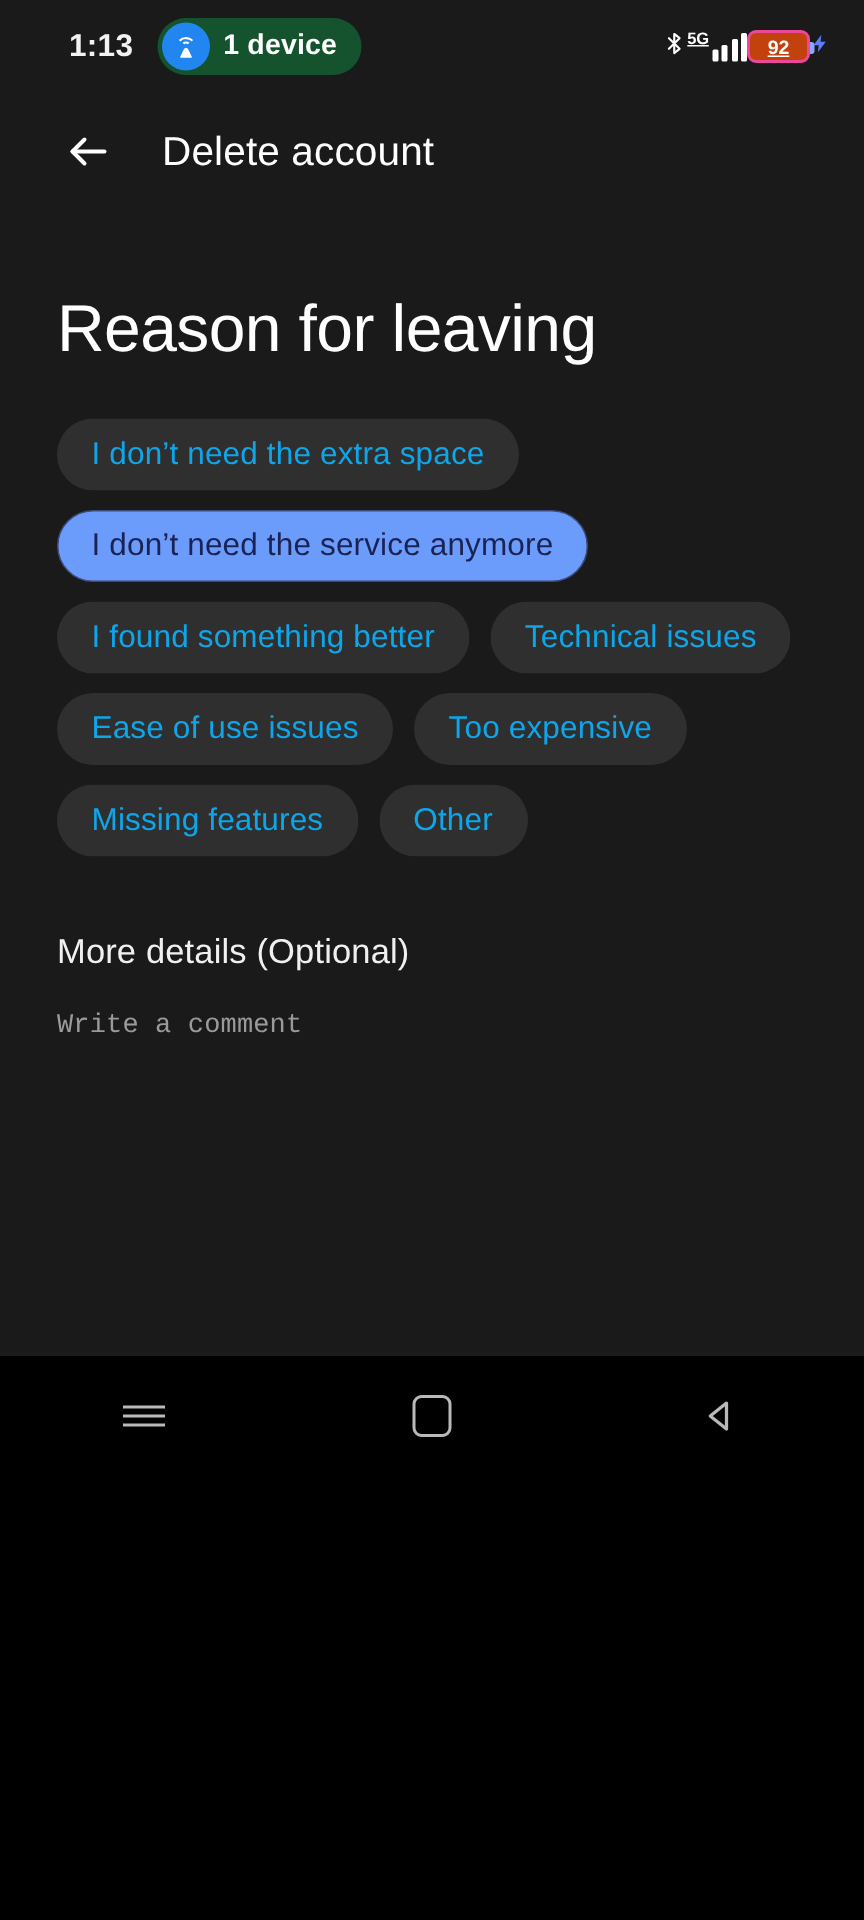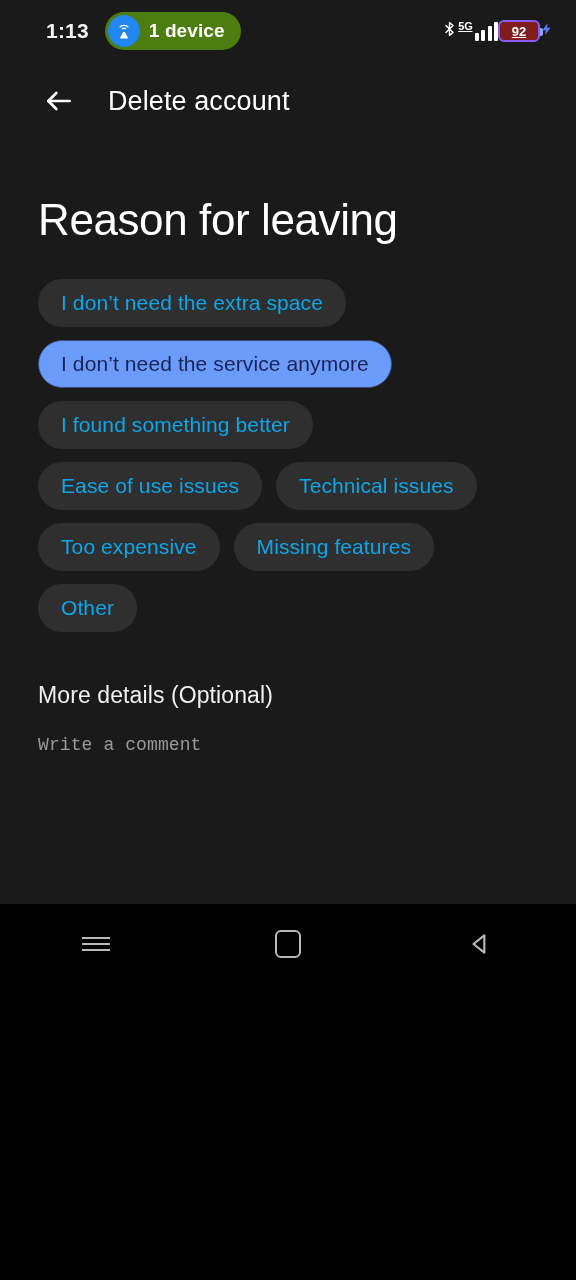--- a/index.html
+++ b/index.html
@@ -24,21 +24,21 @@
     background:#1a1a1a;
     color:#fff;
   }
   .sb-time {
     font-size:21px; font-weight:700;
     letter-spacing:.2px;
     color:#f2f2f2;
   }
   .sb-pill {
     display:flex; align-items:center;
-    background:#4d7c0f;
+    background:#14532d;
     border-radius:999px;
     height:38px;
     padding:0 16px 0 3px;
     margin-left:16px;
     gap:9px;
   }
   .sb-pill-icon {
     width:32px; height:32px; border-radius:50%;
     background:#2186f0;
     display:flex; align-items:center; justify-content:center;
@@ -59,24 +59,24 @@
   .sig-bars i:nth-child(3){height:15px}
   .sig-bars i:nth-child(4){height:19px}
   .net-wrap { display:flex; align-items:flex-end; gap:2px; }
   .net-type {
     font-size:11px; font-weight:700; color:#fff;
     line-height:1; margin-bottom:9px; letter-spacing:-.2px;
   }
   .batt {
     position:relative;
     width:42px; height:22px;
-    border:2px solid #8b5cf6;
+    border:2px solid #ec4899;
     border-radius:6px;
     display:flex; align-items:center; justify-content:center;
-    background:#7f1d1d;
+    background:#c2410c;
   }
   .batt::after{
     content:""; position:absolute; right:-5px; top:6px;
     width:3px; height:8px; background:#8fa4ff; border-radius:0 2px 2px 0;
   }
   .batt span { font-size:13px; font-weight:700; color:#fff; line-height:1; }
 
   
   #appbar {
     height:78px; flex:0 0 78px;
@@ -241,22 +241,22 @@
     <span id="appbar-title">Delete account</span>
   </div>
 
   <div id="content">
     <h1 id="page-title">Reason for leaving</h1>
 
     <div id="chips">
         <div class="chip">I don’t need the extra space</div>
         <div class="chip selected">I don’t need the service anymore</div>
         <div class="chip">I found something better</div>
+        <div class="chip">Technical issues</div>
         <div class="chip">Ease of use issues</div>
-        <div class="chip">Technical issues</div>
         <div class="chip">Too expensive</div>
         <div class="chip">Missing features</div>
         <div class="chip">Other</div>
       </div>
 
     <div id="details-label">More details (Optional)</div>
 
     <input id="comment-input" type="text" placeholder="Write a comment" style="">
   </div>
 

